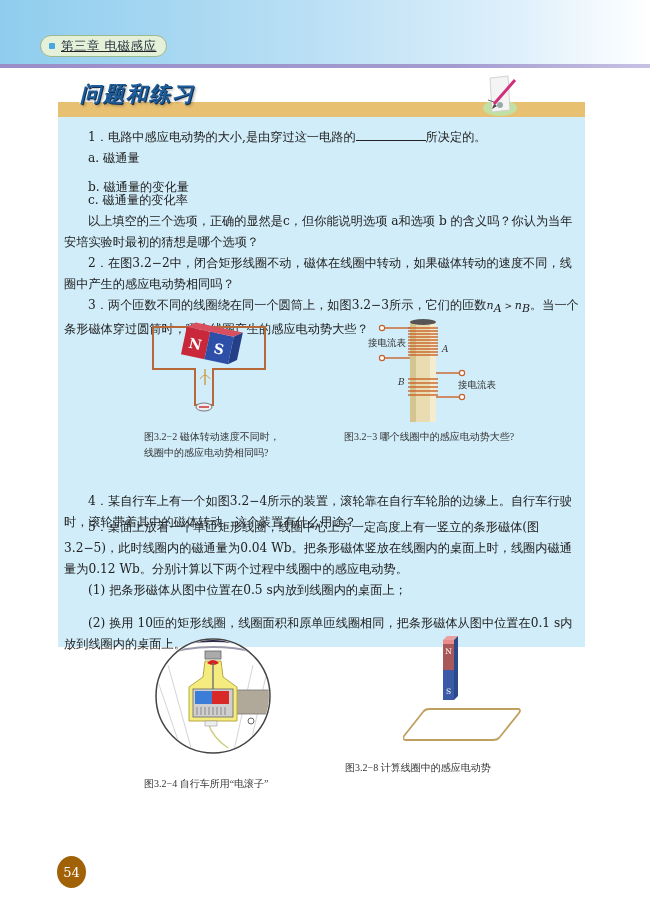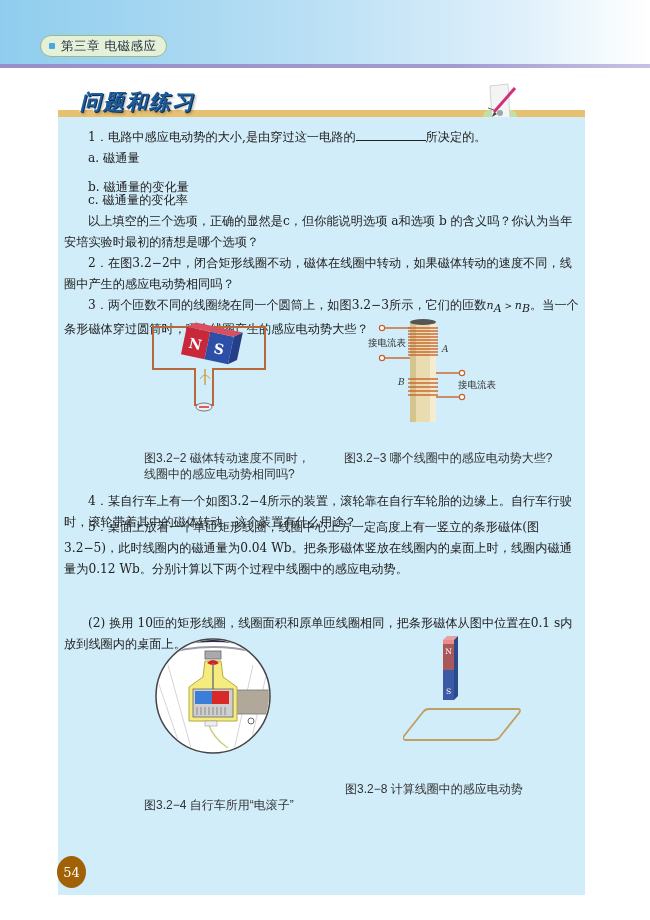--- a/index.html
+++ b/index.html
@@ -13,53 +13,53 @@
     position: absolute; left: 0; top: 0; width: 650px; height: 64px;
     background: linear-gradient(90deg, #8fcdee 0%, #b7def4 45%, #dff0fb 80%, #ffffff 100%);
   }
   .top-rule {
     position: absolute; left: 0; top: 64px; width: 650px; height: 4px;
     background: linear-gradient(90deg, #9a8ec8 0%, #a39bd0 70%, #c7c2e4 100%);
   }
   .chapter-pill {
     position: absolute; left: 40px; top: 35px; height: 22px; padding: 0 10px 0 8px;
     border-radius: 12px; background: #e4f1d8; border: 1px solid #9cb98c;
-    display: flex; align-items: center; gap: 6px; box-sizing: border-box;
+    display: flex; align-items: center; gap: 6px; box-sizing: border-box; text-decoration: underline;
   }
   .chapter-dot { width: 6px; height: 6px; background: #4aa8e0; border-radius: 1px; }
   .chapter-text { font-size: 12.5px; color: #1e2a3a; font-family: "DejaVu Sans", sans-serif; letter-spacing: 0.5px; }
 
   .section-header {
-    position: absolute; left: 58px; top: 80px; width: 527px; height: 37px; margin-top: 8px;
+    position: absolute; left: 58px; top: 80px; width: 527px; height: 37px;
   }
   .section-bar {
     position: absolute; left: 0; top: 22px; width: 527px; height: 15px;
     background: #e8c071;
   }
   .section-title {
     position: absolute; left: 22px; top: 0; font-size: 21px; font-weight: bold;
     font-style: italic; color: #1f5d9a; letter-spacing: 2px;
     text-shadow: 1px 1px 0 #0e2f52, -1px -1px 0 #ffffff, 2px 2px 3px rgba(0,0,0,0.35);
     font-family: "DejaVu Sans", sans-serif;
   }
   .pencil-icon { position: absolute; left: 422px; top: -6px; width: 40px; height: 44px; }
 
   .panel {
-    position: absolute; left: 58px; top: 117px; width: 527px; height: 778px;
+    position: absolute; left: 58px; top: 117px; width: 527px; height: 530px;
     background: #d1edf9;
   }
   .q-text {
     position: absolute; left: 6px; width: 516px; font-size: 12.2px; line-height: 21px;
     color: #222;
   }
   .indent { text-indent: 24px; }
   .opt { padding-left: 24px; }
   .blank { display: inline-block; width: 70px; border-bottom: 1px solid #222; height: 12px; vertical-align: baseline; }
   .sub { font-style: italic; font-size: 11px; }
-  .fig-caption { position: absolute; font-size: 12px; line-height: 16px; color: #333; font-family: Liberation Sans, sans-serif; margin-top: 21px; }
+  .fig-caption { position: absolute; font-size: 10px; line-height: 16px; color: #333; font-family: Liberation Serif, serif; }
   .fig { position: absolute; }
 
   .page-num {
     position: absolute; left: 57px; top: 856px; width: 29px; height: 32px;
     border-radius: 50%; background: #a16207; color: #fff;
     font-size: 13px; display: flex; align-items: center; justify-content: center;
   }
 </style>
 </head>
 <body>
@@ -155,20 +155,21 @@
     <text x="10" y="29" font-size="9.5" fill="#333" font-family="DejaVu Sans, sans-serif">接电流表</text>
     <text x="100" y="71" font-size="9.5" fill="#333" font-family="DejaVu Sans, sans-serif">接电流表</text>
     <text x="84" y="35" font-size="9" font-style="italic" fill="#333" font-family="DejaVu Serif, serif">A</text>
     <text x="40" y="68" font-size="9" font-style="italic" fill="#333" font-family="DejaVu Serif, serif">B</text>
   </svg>
   <div class="fig-caption" style="left:286px; top:312px;">图3.2−3    哪个线圈中的感应电动势大些?</div>
 
   <div class="q-text indent" style="top:358px;margin-top:16px;">4．某自行车上有一个如图3.2−4所示的装置，滚轮靠在自行车轮胎的边缘上。自行车行驶时，滚轮带着其中的磁体转动。这个装置有什么用途？</div>
 
   <div class="q-text indent" style="top:400px;">5．桌面上放着一个单匝矩形线圈，线圈中心上方一定高度上有一竖立的条形磁体(图3.2−5)，此时线圈内的磁通量为0.04  Wb。把条形磁体竖放在线圈内的桌面上时，线圈内磁通量为0.12  Wb。分别计算以下两个过程中线圈中的感应电动势。</div>
+  <div class="q-text indent" style="top:463px;">(1) 把条形磁体从图中位置在0.5 s内放到线圈内的桌面上；</div>
   <div class="q-text indent" style="top:484px;margin-top:12px;">(2) 换用 10匝的矩形线圈，线圈面积和原单匝线圈相同，把条形磁体从图中位置在0.1  s内放到线圈内的桌面上。</div>
 
   <svg class="fig" style="left:95px; top:520px;" width="120" height="118" viewBox="0 0 120 118">
     <defs>
         <clipPath id="circ">
           <circle cx="60" cy="59" r="56"></circle>
         </clipPath>
       </defs>
     <circle cx="60" cy="59" r="57" fill="#ffffff" stroke="#444" stroke-width="1.5"></circle>
     <g clip-path="url(#circ)">

